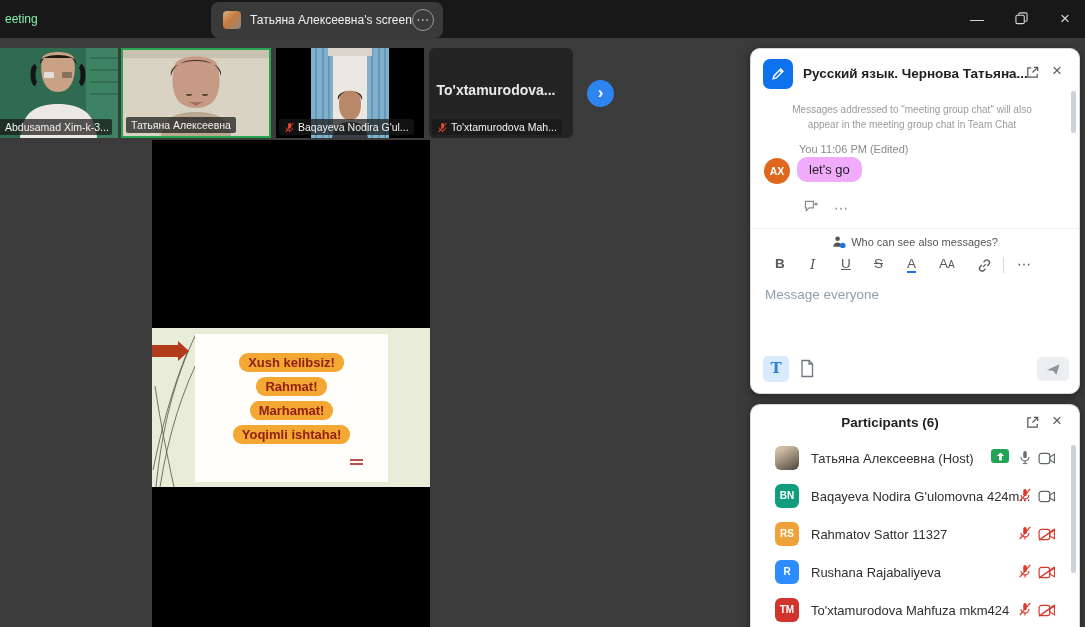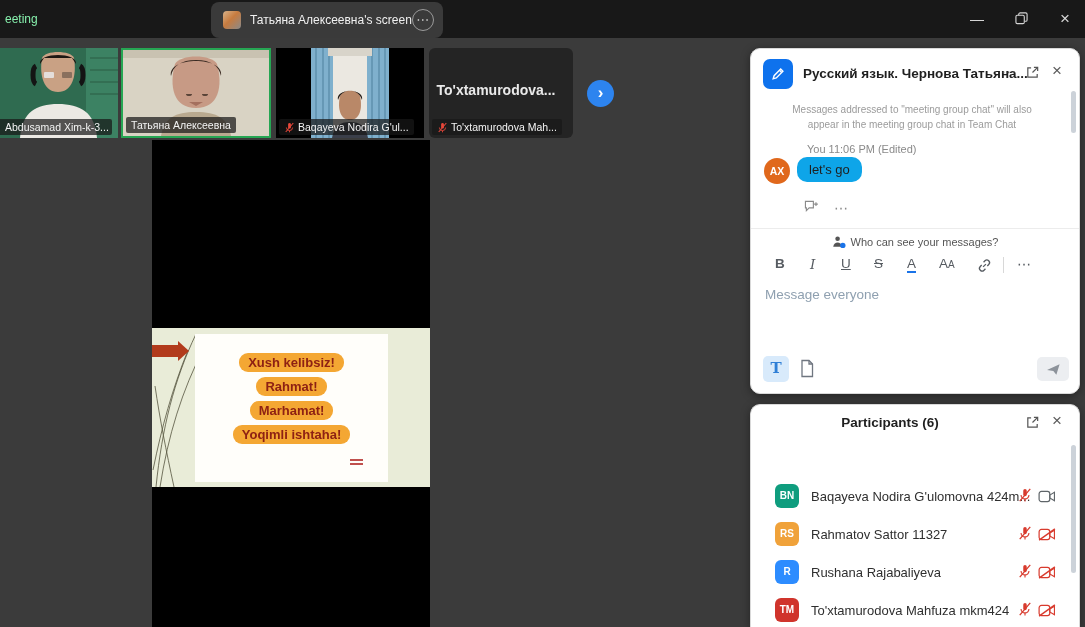--- a/index.html
+++ b/index.html
@@ -41,23 +41,23 @@
   
   .panel { position:absolute; left:750px; width:330px; background:#fff; border:1px solid #d9d9d9; border-radius:10px; box-shadow:0 2px 10px rgba(0,0,0,.4); }
   .chatpanel { top:48px; height:346px; }
   .partpanel { top:404px; height:223px; border-bottom:none; border-radius:10px 10px 0 0; }
 
   .compose-ico { position:absolute; left:12px; top:10px; width:30px; height:30px; border-radius:7px; background:#0e72ed; display:flex; align-items:center; justify-content:center; cursor:pointer; }
   .chat-title { position:absolute; left:52px; top:17px; font-size:13.5px; font-weight:bold; color:#1f1f1f; white-space:nowrap; }
   .hdr-ico { position:absolute; color:#5c5c5c; cursor:pointer; }
   .vthumb { position:absolute; right:3px; width:5px; background:#ccd2d9; border-radius:3px; cursor:pointer; }
   .notice { position:absolute; left:25px; top:53px; width:272px; text-align:center; font-size:10px; color:#9b9b9b; line-height:1.5; }
-  .msg-meta { position:absolute; left:48px; top:94px; font-size:11px; color:#8a8a8a;margin-left:8px; }
+  .msg-meta { position:absolute; left:48px; top:94px; font-size:11px; color:#8a8a8a; }
   .msg-avatar { position:absolute; left:13px; top:109px; width:26px; height:26px; border-radius:50%; background:#e0681c; color:#fff; font-size:10.5px; font-weight:bold; text-align:center; line-height:26px; }
-  .msg-bubble { position:absolute; left:46px; top:108px; background:#0ea5e9; border-radius:10px; padding:5px 12px; font-size:13px; color:#1f1f1f; }
+  .msg-bubble { position:absolute; left:46px; top:108px; background:#f0abfc; border-radius:10px; padding:5px 12px; font-size:13px; color:#1f1f1f; }
   .msg-actions { position:absolute; left:53px; top:150px; display:flex; gap:15px; align-items:center; color:#8a8a8a; }
   .msg-actions span { cursor:pointer; }
   .chat-div { position:absolute; left:0; right:0; top:179px; height:1px; background:#ececec; }
   .whorow { position:absolute; left:0; right:0; top:186px; display:flex; justify-content:center; align-items:center; gap:5px; font-size:11px; color:#555; }
   .fmtbar { position:absolute; left:0; top:205px; width:100%; height:26px; }
   .fmt { position:absolute; top:2px; font-size:13.5px; color:#565b61; cursor:pointer; }
   .fmt-u { text-decoration:underline; }
   .fmt-s { text-decoration:line-through; }
   .fmt-a { border-bottom:2.5px solid #1a73e8; padding-bottom:0; }
   .fmt-div { position:absolute; left:252px; top:3px; width:1px; height:16px; background:#d8d8d8; }
@@ -232,21 +232,21 @@
     <span style="font-size:14px;">⋯</span>
   </div>
   <div class="chat-div"></div>
 
   <div class="whorow">
     <svg width="14" height="14" viewBox="0 0 14 14">
         <circle cx="5.6" cy="3.8" r="2.3" fill="#555"></circle>
         <path d="M1.2 11.8c.5-3 2.4-4.2 4.4-4.2s3.9 1.2 4.4 4.2z" fill="#555"></path>
         <circle cx="10.8" cy="10.4" r="2.7" fill="#1a73e8"></circle>
       </svg>
-    <span>Who can see your messages?</span>
+    <span>Who can see also messages?</span>
   </div>
 
   <div class="fmtbar">
     <span class="fmt" style="left:24px; font-weight:bold;">B</span>
     <span class="fmt" style="left:59px; font-style:italic; font-family:'DejaVu Serif',serif;">I</span>
     <span class="fmt fmt-u" style="left:90px;">U</span>
     <span class="fmt fmt-s" style="left:123px;">S</span>
     <span class="fmt fmt-a" style="left:156px;">A</span>
     <span class="fmt" style="left:188px;"><span>A</span><span style="font-size:10px;">A</span></span>
     <span class="fmt" style="left:226px; top:4px;">
@@ -281,20 +281,43 @@
   <span class="hdr-ico" style="left:274px; top:10px;">
     <svg width="15" height="15" viewBox="0 0 16 16" fill="none" stroke="#555" stroke-width="1.3">
         <path d="M6.5 3H3v10h10V9.5"></path>
         <path d="M9.5 2.5H13.5V6.5"></path>
         <path d="M13.2 2.8L8 8"></path>
       </svg>
   </span>
   <span class="hdr-ico" style="left:301px; top:6px; font-size:17px;">×</span>
   <div class="vthumb" style="top:40px; height:128px;"></div>
 
+  <div class="prow" style="top:34px;">
+    <span class="pavatar" style="background:linear-gradient(150deg,#cdbba3 20%,#8d7f6d 60%,#4c443c);"></span>
+    <span class="pname">Татьяна Алексеевна (Host)</span>
+    <span class="sharebadge">
+      <svg width="9" height="9" viewBox="0 0 10 10">
+          <path d="M5 0.5L9 4.5H6.5V9.5H3.5V4.5H1z" fill="#fff"></path>
+        </svg>
+    </span>
+    <span class="picon" style="left:267px;">
+      <svg width="14" height="16" viewBox="0 0 16 17">
+          <rect x="6" y="1.5" width="4" height="8.5" rx="2" fill="#6b7075"></rect>
+          <path d="M3.5 8.5a4.5 4.5 0 0 0 9 0" fill="none" stroke="#6b7075" stroke-width="1.3"></path>
+          <line x1="8" y1="13" x2="8" y2="15.5" stroke="#6b7075" stroke-width="1.3"></line>
+          <line x1="5.5" y1="16" x2="10.5" y2="16" stroke="#6b7075" stroke-width="1.2"></line>
+        </svg>
+    </span>
+    <span class="picon" style="left:287px; top:12px;">
+      <svg width="18" height="13" viewBox="0 0 19 14">
+          <rect x="1" y="1.5" width="11.5" height="11" rx="2.5" fill="none" stroke="#5f6569" stroke-width="1.3"></rect>
+          <path d="M12.5 5.5l5-3v9l-5-3z" fill="none" stroke="#5f6569" stroke-width="1.2"></path>
+        </svg>
+    </span>
+  </div>
 
   <div class="prow" style="top:72px;">
     <span class="pavatar" style="background: rgb(15, 157, 126);">BN</span>
     <span class="pname">Baqayeva Nodira G'ulomovna 424m...</span>
     <span class="picon" style="left:267px;">
       <svg width="14" height="16" viewBox="0 0 16 17">
           <rect x="6" y="1.5" width="4" height="8.5" rx="2" fill="#d83b2e"></rect>
           <path d="M3.5 8.5a4.5 4.5 0 0 0 9 0" fill="none" stroke="#d83b2e" stroke-width="1.3"></path>
           <line x1="8" y1="13" x2="8" y2="16" stroke="#d83b2e" stroke-width="1.3"></line>
           <line x1="2" y1="15.5" x2="14" y2="1.5" stroke="#d83b2e" stroke-width="1.5"></line>

